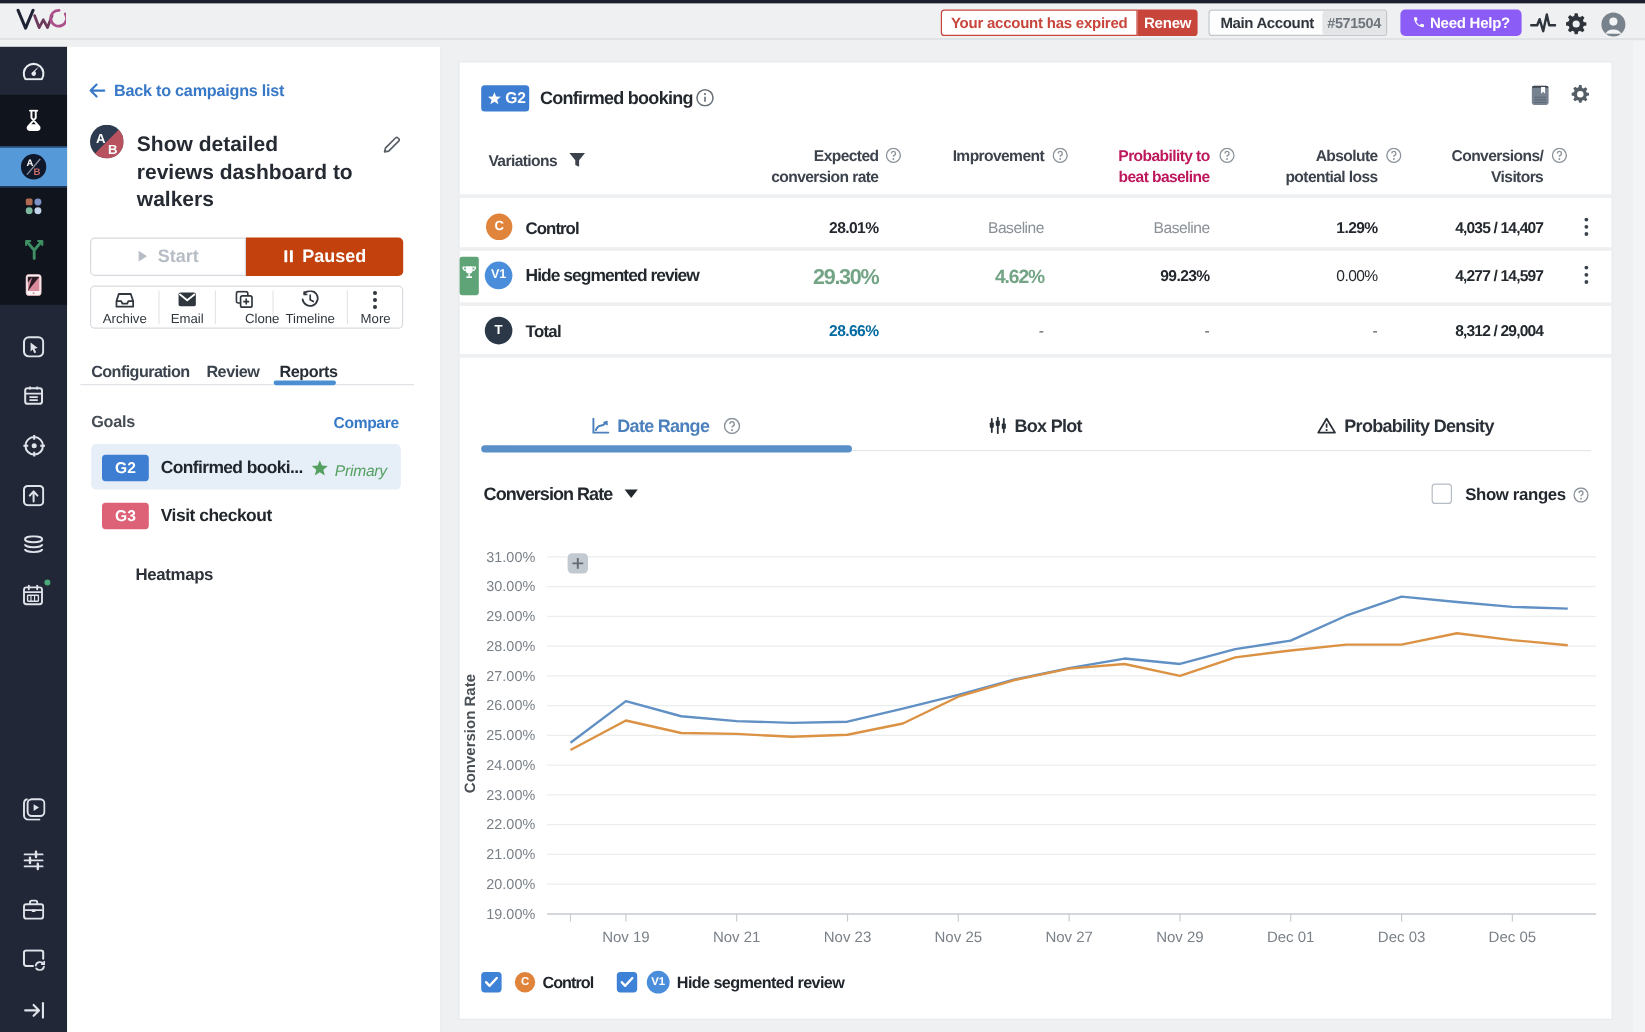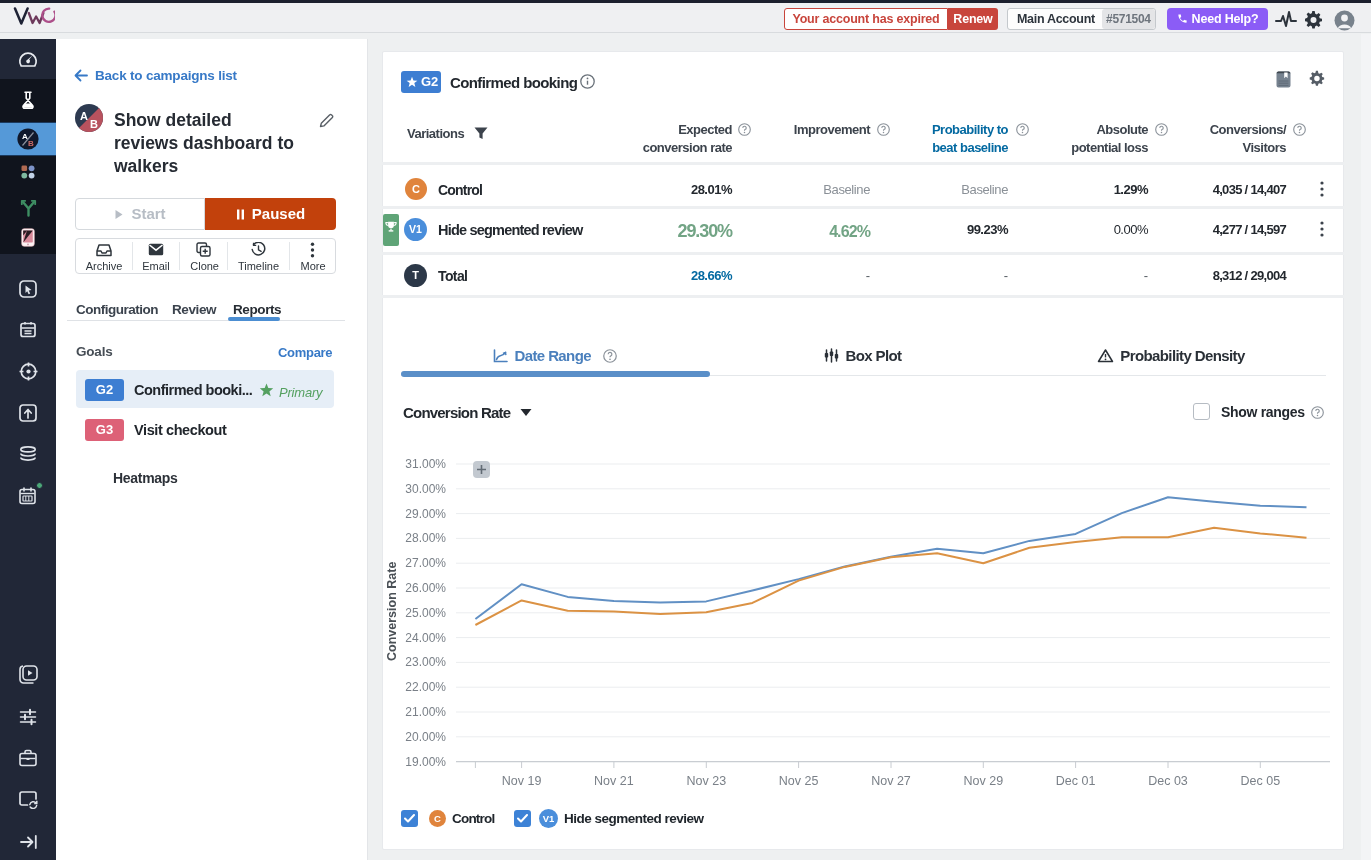--- a/index.html
+++ b/index.html
@@ -192,21 +192,21 @@
         <path d="M1 0.5 h2.4 v10 H1z M5.6 0.5 H8 v10 H5.6z" fill="#fff"></path>
       </svg>Paused</div>
 
   <div class="abs" style="left:75px;top:238px;width:261px;height:36px;background:#fff;border:1px solid #d8dbdf;border-radius:4px;"></div>
   <div class="abs" style="left:132px;top:242px;width:1px;height:28px;background:#e3e6e9;"></div>
   <div class="abs" style="left:179px;top:242px;width:1px;height:28px;background:#e3e6e9;"></div>
   <div class="abs" style="left:227px;top:242px;width:1px;height:28px;background:#e3e6e9;"></div>
   <div class="abs" style="left:289px;top:242px;width:1px;height:28px;background:#e3e6e9;"></div>
   <div class="abs" style="left:75px;top:260px;width:58px;text-align:center;font-size:11px;color:#2f363d;">Archive</div>
   <div class="abs" style="left:133px;top:260px;width:46px;text-align:center;font-size:11px;color:#2f363d;">Email</div>
-  <div class="abs" style="left:172px;top:260px;width:47px;text-align:right;font-size:11px;color:#2f363d;">Clone</div>
+  <div class="abs" style="left:195px;top:260px;width:47px;text-align:center;font-size:11px;color:#2f363d;">Clone</div>
   <div class="abs" style="left:228px;top:260px;width:61px;text-align:center;font-size:11px;color:#2f363d;">Timeline</div>
   <div class="abs" style="left:290px;top:260px;width:46px;text-align:center;font-size:11px;color:#2f363d;">More</div>
   <svg class="abs" style="left:96px;top:243px;" width="16" height="14" viewBox="0 0 16 14">
       <path d="M1 8 L3 2 h10 l2 6 v4.5 H1z" fill="none" stroke="#2f363d" stroke-width="1.5" stroke-linejoin="round"></path>
       <path d="M1 8 h4 l1 2 h4 l1-2 h4" fill="none" stroke="#2f363d" stroke-width="1.5" stroke-linejoin="round"></path>
     </svg>
   <svg class="abs" style="left:148px;top:243px;" width="16" height="13" viewBox="0 0 16 13">
       <rect x="0.8" y="0.8" width="14.4" height="11.4" rx="1.5" fill="#2f363d"></rect>
       <path d="M1.5 2 L8 7.2 L14.5 2" fill="none" stroke="#fff" stroke-width="1.5"></path>
     </svg>
@@ -272,21 +272,21 @@
   <svg class="abs" style="left:1308px;top:70px;" width="17" height="17" viewBox="0 0 20 20">
       <path fill="#555d66" d="M19 11.2v-2.4l-2.3-.5a7 7 0 0 0-.6-1.5l1.3-2-1.7-1.7-2 1.3c-.5-.3-1-.5-1.5-.6L11.7 1H9.3l-.5 2.3c-.5.1-1 .3-1.5.6l-2-1.3-1.7 1.7 1.3 2c-.3.5-.5 1-.6 1.5L2 8.8v2.4l2.3.5c.1.5.3 1 .6 1.5l-1.3 2 1.7 1.7 2-1.3c.5.3 1 .5 1.5.6l.5 2.3h2.4l.5-2.3c.5-.1 1-.3 1.5-.6l2 1.3 1.7-1.7-1.3-2c.3-.5.5-1 .6-1.5l2.3-.5zM10.5 13.2a3.2 3.2 0 1 1 0-6.4 3.2 3.2 0 0 1 0 6.4z"></path>
     </svg>
 
   <div class="abs" style="left:407px;top:126px;font-size:13px;letter-spacing:-0.5px;font-weight:bold;color:#3c434c;">Variations</div>
   <svg class="abs" style="left:474px;top:127px;" width="14" height="13" viewBox="0 0 14 13">
       <path d="M0.5 0.5 h13 L8.6 6.5 V12 L5.4 10.5 V6.5z" fill="#3c434c"></path>
     </svg>
   <div class="abs" style="left:582px;top:121px;width:150px;text-align:right;font-size:13px;letter-spacing:-0.5px;font-weight:bold;color:#3c434c;line-height:18px;">Expected<br>conversion rate</div>
   <div class="abs" style="left:720px;top:121px;width:150px;text-align:right;font-size:13px;letter-spacing:-0.5px;font-weight:bold;color:#3c434c;line-height:18px;">Improvement</div>
-  <div class="abs" style="left:858px;top:121px;width:150px;text-align:right;font-size:13px;letter-spacing:-0.5px;font-weight:bold;color:#0369a1;line-height:18px;">Probability to<br>beat baseline</div>
+  <div class="abs" style="left:858px;top:121px;width:150px;text-align:right;font-size:13px;letter-spacing:-0.5px;font-weight:bold;color:#be185d;line-height:18px;">Probability to<br>beat baseline</div>
   <div class="abs" style="left:998px;top:121px;width:150px;text-align:right;font-size:13px;letter-spacing:-0.5px;font-weight:bold;color:#3c434c;line-height:18px;">Absolute<br>potential loss</div>
   <div class="abs" style="left:1136px;top:121px;width:150px;text-align:right;font-size:13px;letter-spacing:-0.5px;font-weight:bold;color:#3c434c;line-height:18px;">Conversions/<br>Visitors</div>
   <svg class="abs" style="left:738px;top:123px;" width="13" height="13" viewBox="0 0 15 15">
       <circle cx="7.5" cy="7.5" r="6.7" fill="none" stroke="#8b929a" stroke-width="1.3"></circle>
       <path d="M5.5 5.6 a2 2 0 1 1 2.6 2 q-0.6 0.2 -0.6 1.2" fill="none" stroke="#8b929a" stroke-width="1.3"></path>
       <circle cx="7.5" cy="11" r="0.9" fill="#8b929a"></circle>
     </svg>
   <svg class="abs" style="left:877px;top:123px;" width="13" height="13" viewBox="0 0 15 15">
       <circle cx="7.5" cy="7.5" r="6.7" fill="none" stroke="#8b929a" stroke-width="1.3"></circle>
       <path d="M5.5 5.6 a2 2 0 1 1 2.6 2 q-0.6 0.2 -0.6 1.2" fill="none" stroke="#8b929a" stroke-width="1.3"></path>

